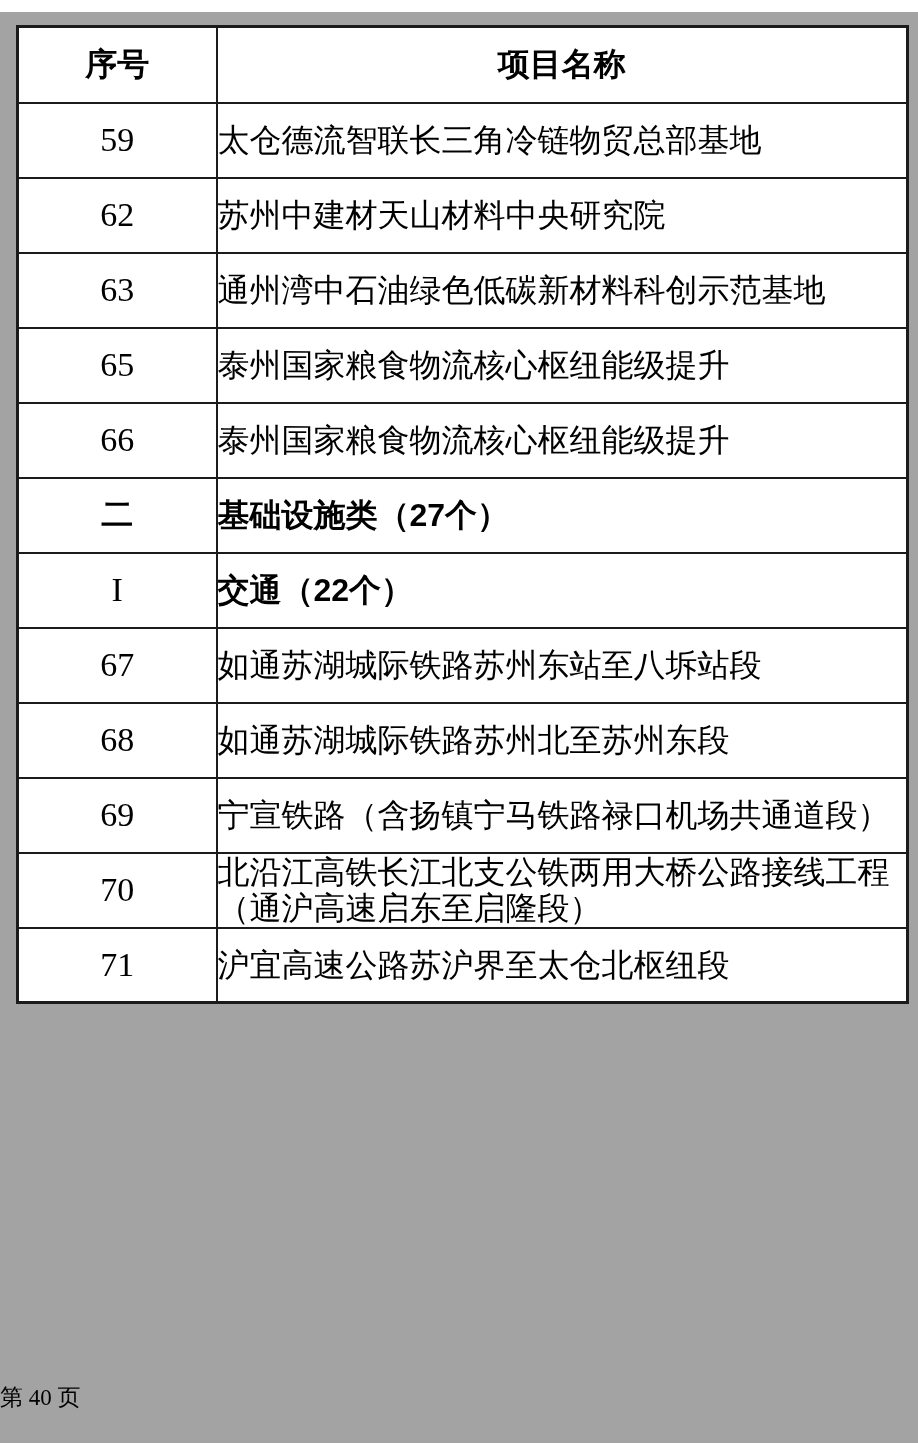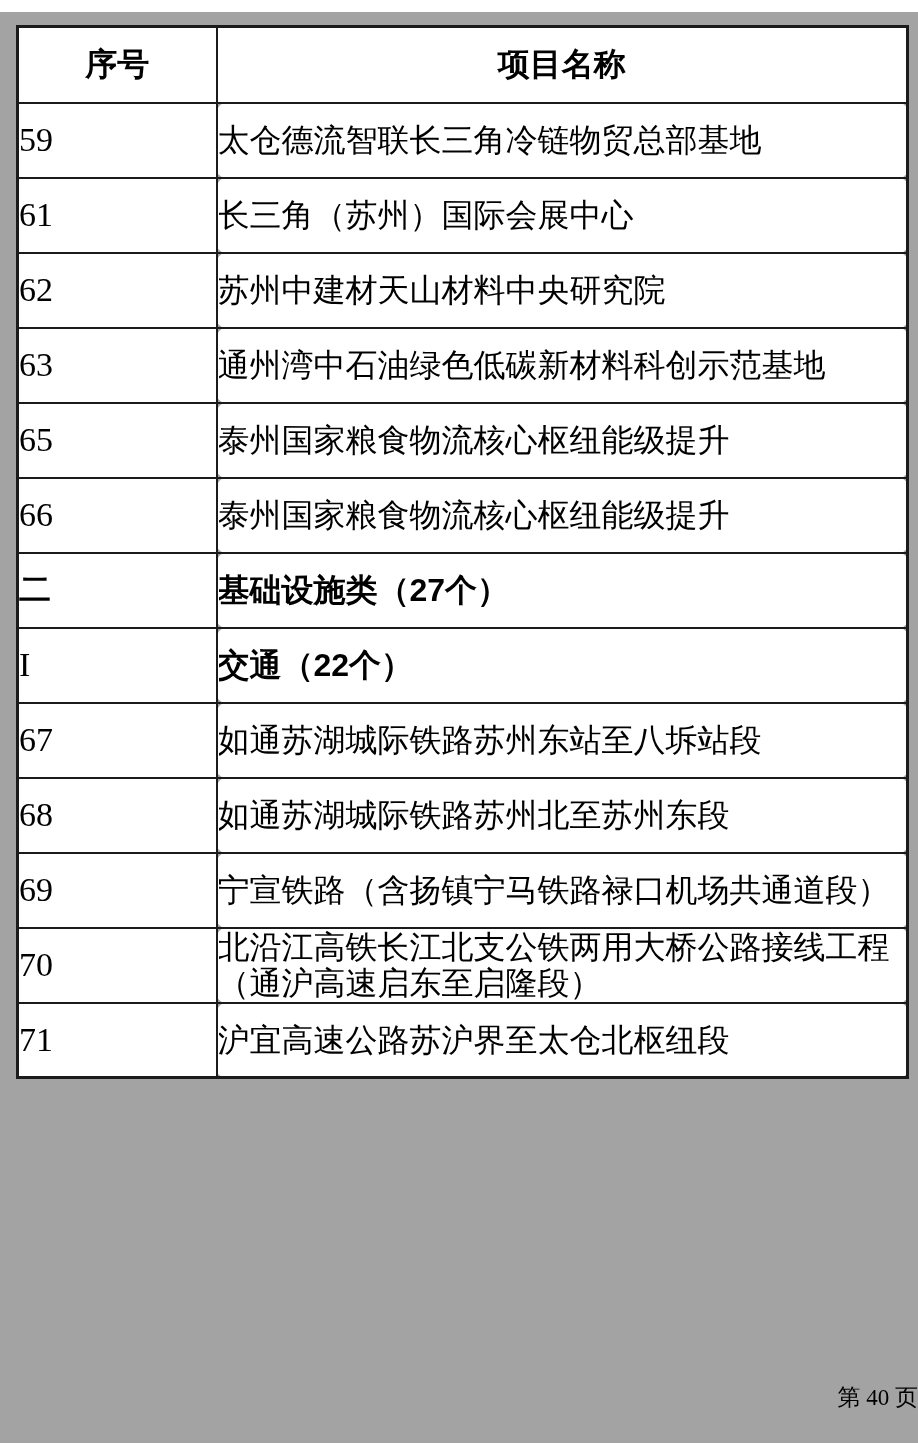--- a/index.html
+++ b/index.html
@@ -41,47 +41,46 @@
   tr.body-row   { height: 75px; }
 
   th.h-cell {
     font-family: "Liberation Sans", "DejaVu Sans", sans-serif;
     font-weight: bold;
     font-size: 32px;
     text-align: center;
   }
   td.no-cell {
     font-size: 34px;
-    text-align: left;
+    text-align: center;
     font-family: "Liberation Serif", "DejaVu Serif", serif;
   }
   td.no-cell.num-bold {
     font-family: "Liberation Sans", "DejaVu Sans", sans-serif;
     font-weight: bold;
     font-size: 32px;
   }
   td.name-cell {
     font-size: 32px;
     text-align: left;
     padding-left: 6px;
     padding-right: 4px;
     line-height: 1.14;
     word-break: break-all;
-    border-radius: 9px;
   }
   td.name-cell.name-bold {
     font-family: "Liberation Sans", "DejaVu Sans", sans-serif;
     font-weight: bold;
   }
   .footer {
     position: absolute;
     left: 0;
     top: 1370px;
     width: 918px;
-    text-align: right;
+    text-align: left;
     font-size: 23px;
     font-family: "Liberation Serif", "DejaVu Serif", serif;
   }
 </style>
 </head>
 <body>
 
 <div class="page">
 
   <table class="projects">
@@ -95,24 +94,20 @@
         <th class="h-cell">项目名称</th>
       </tr>
     </thead>
     <tbody id="rows-body">
     <tr class="body-row">
       <td class="no-cell">59</td>
       <td class="name-cell">太仓德流智联长三角冷链物贸总部基地</td>
     </tr>
 
 
-    <tr class="body-row">
-      <td class="no-cell">61</td>
-      <td class="name-cell">长三角（苏州）国际会展中心</td>
-    </tr>
 
     <tr class="body-row">
       <td class="no-cell">62</td>
       <td class="name-cell">苏州中建材天山材料中央研究院</td>
     </tr>
 
     <tr class="body-row">
       <td class="no-cell">63</td>
       <td class="name-cell">通州湾中石油绿色低碳新材料科创示范基地</td>
     </tr>

